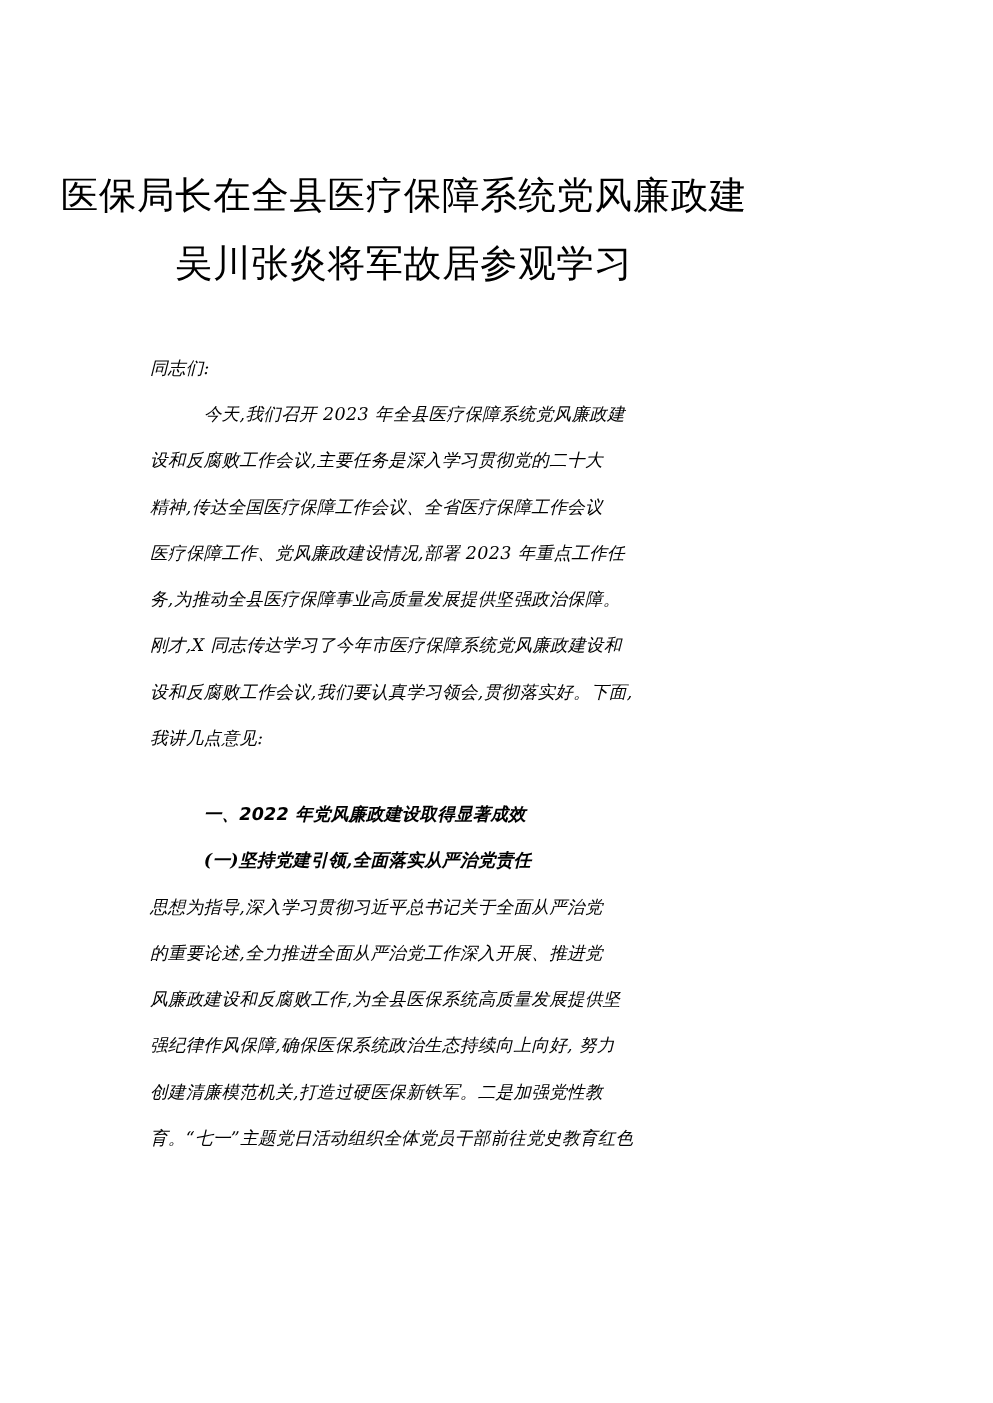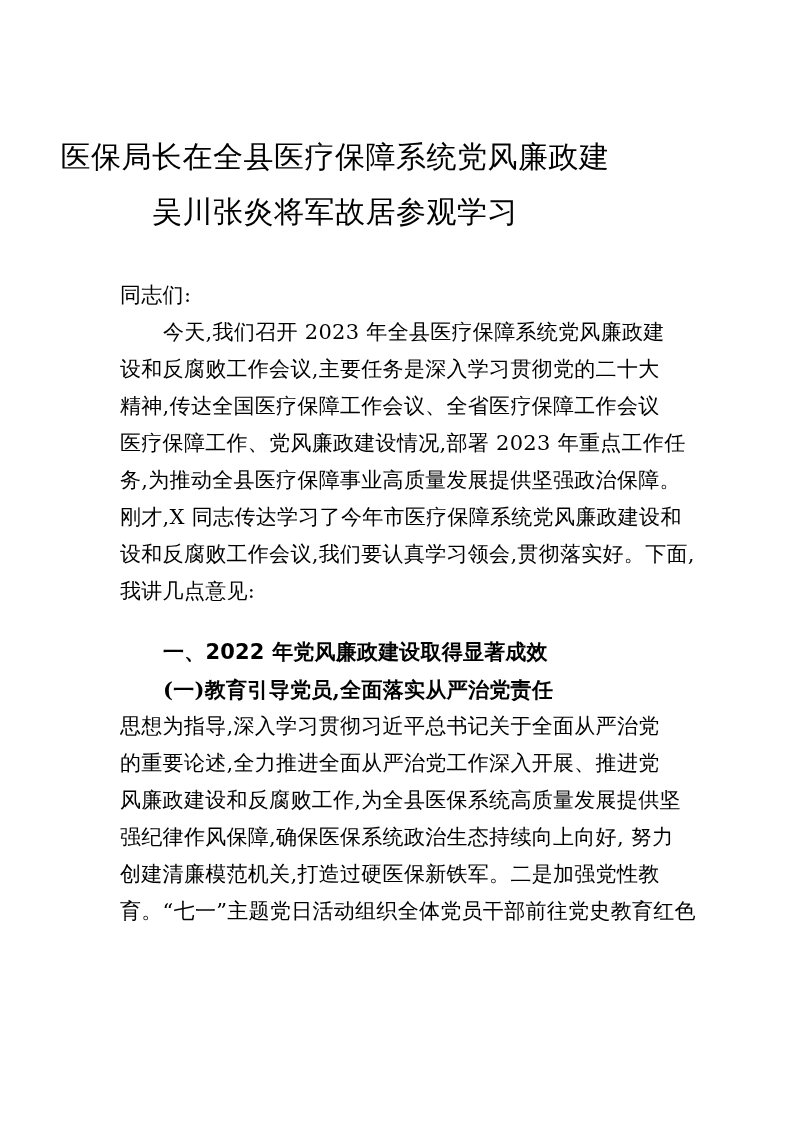--- a/index.html
+++ b/index.html
@@ -9,37 +9,38 @@
     width: 794px;
     height: 1122px;
     background: #ffffff;
     color: #000000;
     font-family: "DejaVu Serif", "Liberation Serif", serif;
     overflow: hidden;
   }
   .doc-title {
     position: absolute;
     top: 129px;
-    left: 12px;
+    left: 0;
     width: 646px;
     text-align: center;
     font-size: 30px;
     font-weight: normal;
     line-height: 55px;
     letter-spacing: 0.5px;
     font-family: "DejaVu Serif", "Liberation Serif", serif;
   }
   .doc-body {
     position: absolute;
     top: 277px;
     left: 120px;
     width: 556px;
-    font-size: 21px;
+    font-size: 14px;
     line-height: 37px;
     letter-spacing: 0.3px;
+    font-style: italic;
   }
   .line {
     height: 37px;
     white-space: pre;
   }
   .line.indent {
     text-indent: 43px;
   }
   .paragraph.heading1 .line {
     font-family: "DejaVu Sans", "Liberation Sans", sans-serif;
@@ -70,21 +71,21 @@
         <div class="line">医疗保障工作、党风廉政建设情况,部署 2023 年重点工作任</div>
         <div class="line">务,为推动全县医疗保障事业高质量发展提供坚强政治保障。</div>
         <div class="line">刚才,X 同志传达学习了今年市医疗保障系统党风廉政建设和</div>
         <div class="line">设和反腐败工作会议,我们要认真学习领会,贯彻落实好。下面,</div>
         <div class="line">我讲几点意见:</div>
       </div>
       <div class="paragraph heading1">
         <div class="line indent">一、2022 年党风廉政建设取得显著成效</div>
       </div>
       <div class="paragraph heading2">
-        <div class="line indent">(一)教育引导党员,全面落实从严治党责任</div>
+        <div class="line indent">(一)坚持党建引领,全面落实从严治党责任</div>
       </div>
       <div class="paragraph body">
         <div class="line">思想为指导,深入学习贯彻习近平总书记关于全面从严治党</div>
         <div class="line">的重要论述,全力推进全面从严治党工作深入开展、推进党</div>
         <div class="line">风廉政建设和反腐败工作,为全县医保系统高质量发展提供坚</div>
         <div class="line">强纪律作风保障,确保医保系统政治生态持续向上向好, 努力</div>
         <div class="line">创建清廉模范机关,打造过硬医保新铁军。二是加强党性教</div>
         <div class="line">育。“七一”主题党日活动组织全体党员干部前往党史教育红色</div>
       </div>
     </div>

